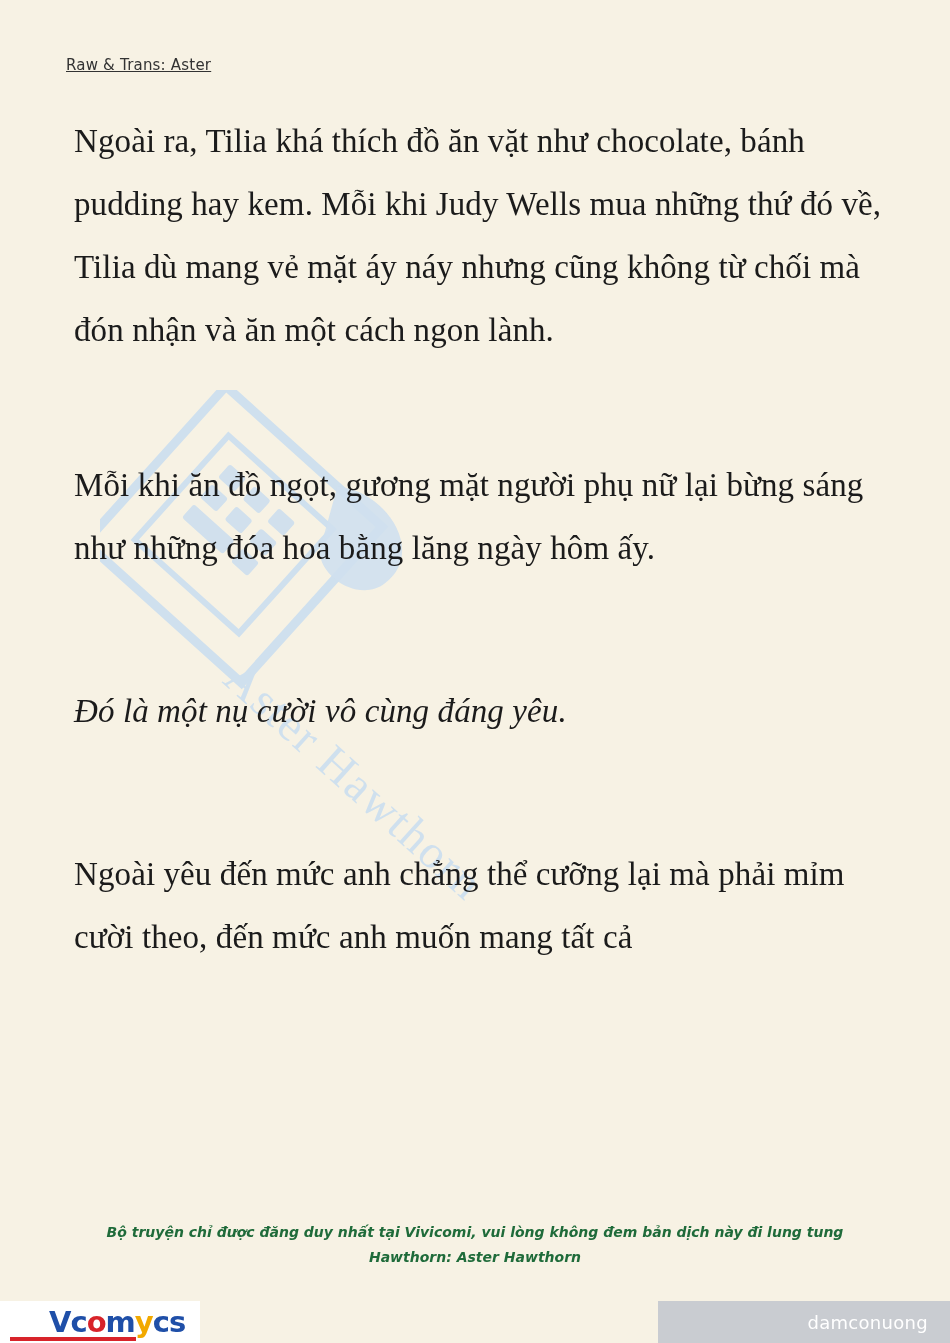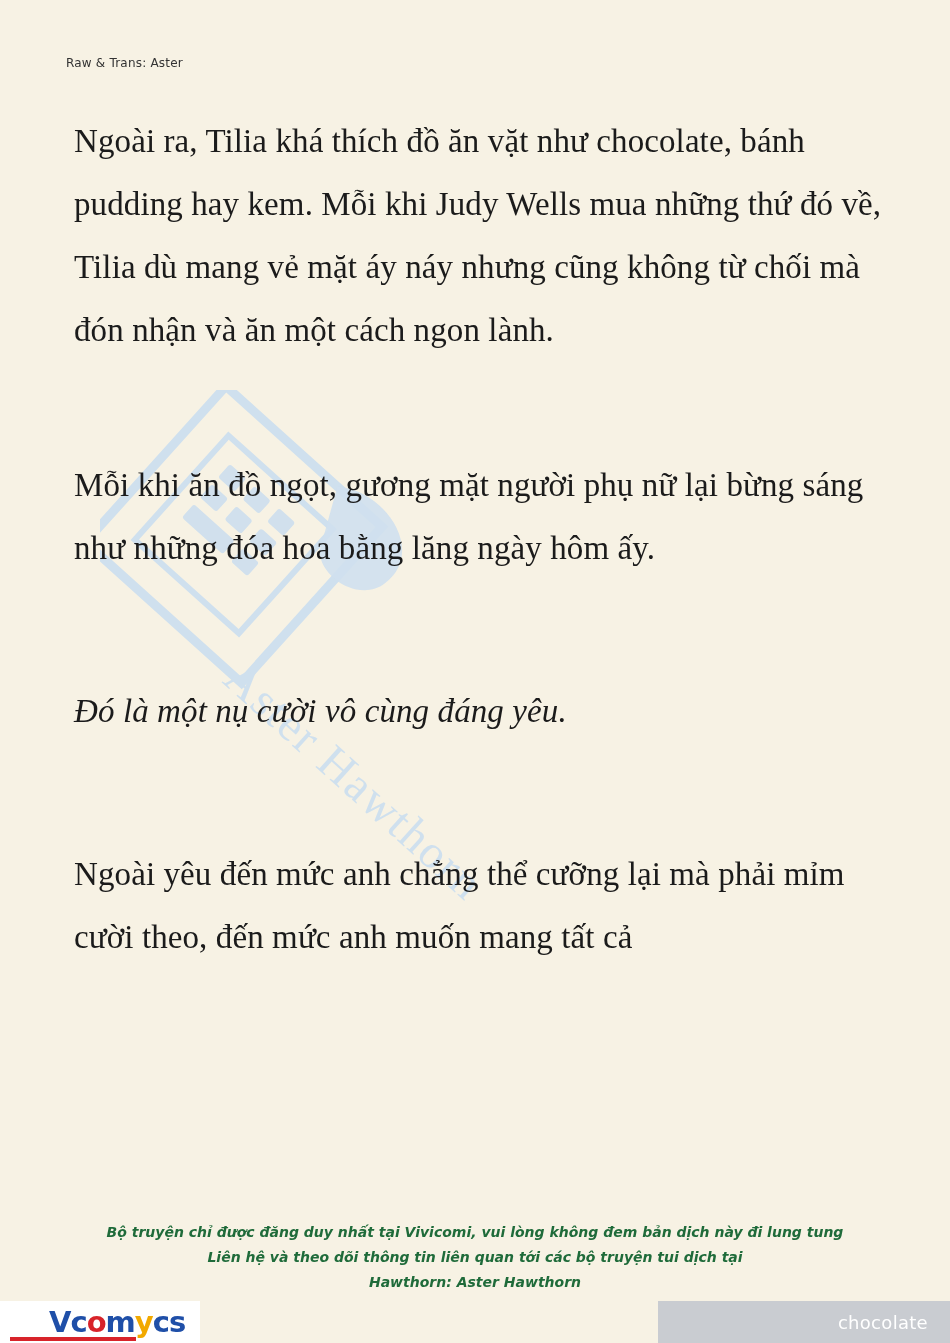--- a/index.html
+++ b/index.html
@@ -46,23 +46,24 @@
     color: #cfe0ee;
     white-space: nowrap;
   }
 
   
   .credit {
     position: absolute;
     left: 66px;
     top: 56px;
     font-family: "DejaVu Sans", sans-serif;
-    font-size: 12px;
+    font-size: 15px;
     color: #333333;
     letter-spacing: 0.2px;
+    text-decoration: underline;
   }
 
   
   .content {
     position: absolute;
     left: 66px;
     top: 110px;
     width: 818px;
   }
   .para {
@@ -193,27 +194,26 @@
     <div class="gap-lg"></div>
     <p class="para">Mỗi khi ăn đồ ngọt, gương mặt người phụ nữ lại bừng sáng như những đóa hoa bằng lăng ngày hôm ấy.</p>
     <div class="gap-xl"></div>
     <p class="para italic">Đó là một nụ cười vô cùng đáng yêu.</p>
     <div class="gap-xl"></div>
     <p class="para">Ngoài yêu đến mức anh chẳng thể cưỡng lại mà phải mỉm cười theo, đến mức anh muốn mang tất cả</p>
   </div>
 
   <div class="notice">
     <div>Bộ truyện chỉ được đăng duy nhất tại Vivicomi, vui lòng không đem bản dịch này đi lung tung</div>
-    <div>Liên hệ và theo dõi thông tin liên quan tới các bộ truyện tui dịch tại</div>
     <div>Hawthorn: Aster Hawthorn</div>
   </div>
 
   <div class="bottombar">
     <div class="left-strip"></div>
     <div class="logo">
       <span class="v">V</span><span class="c">c</span><span class="o">o</span><span class="m">m</span><span class="y">y</span><span class="c2">c</span><span class="s">s</span>
     </div>
     <div class="logo-underline"></div>
     <div class="right-strip"></div>
-    <div class="right-label">chocolate</div>
+    <div class="right-label">damconuong</div>
   </div>
 
 </div>
 
 </body></html>

